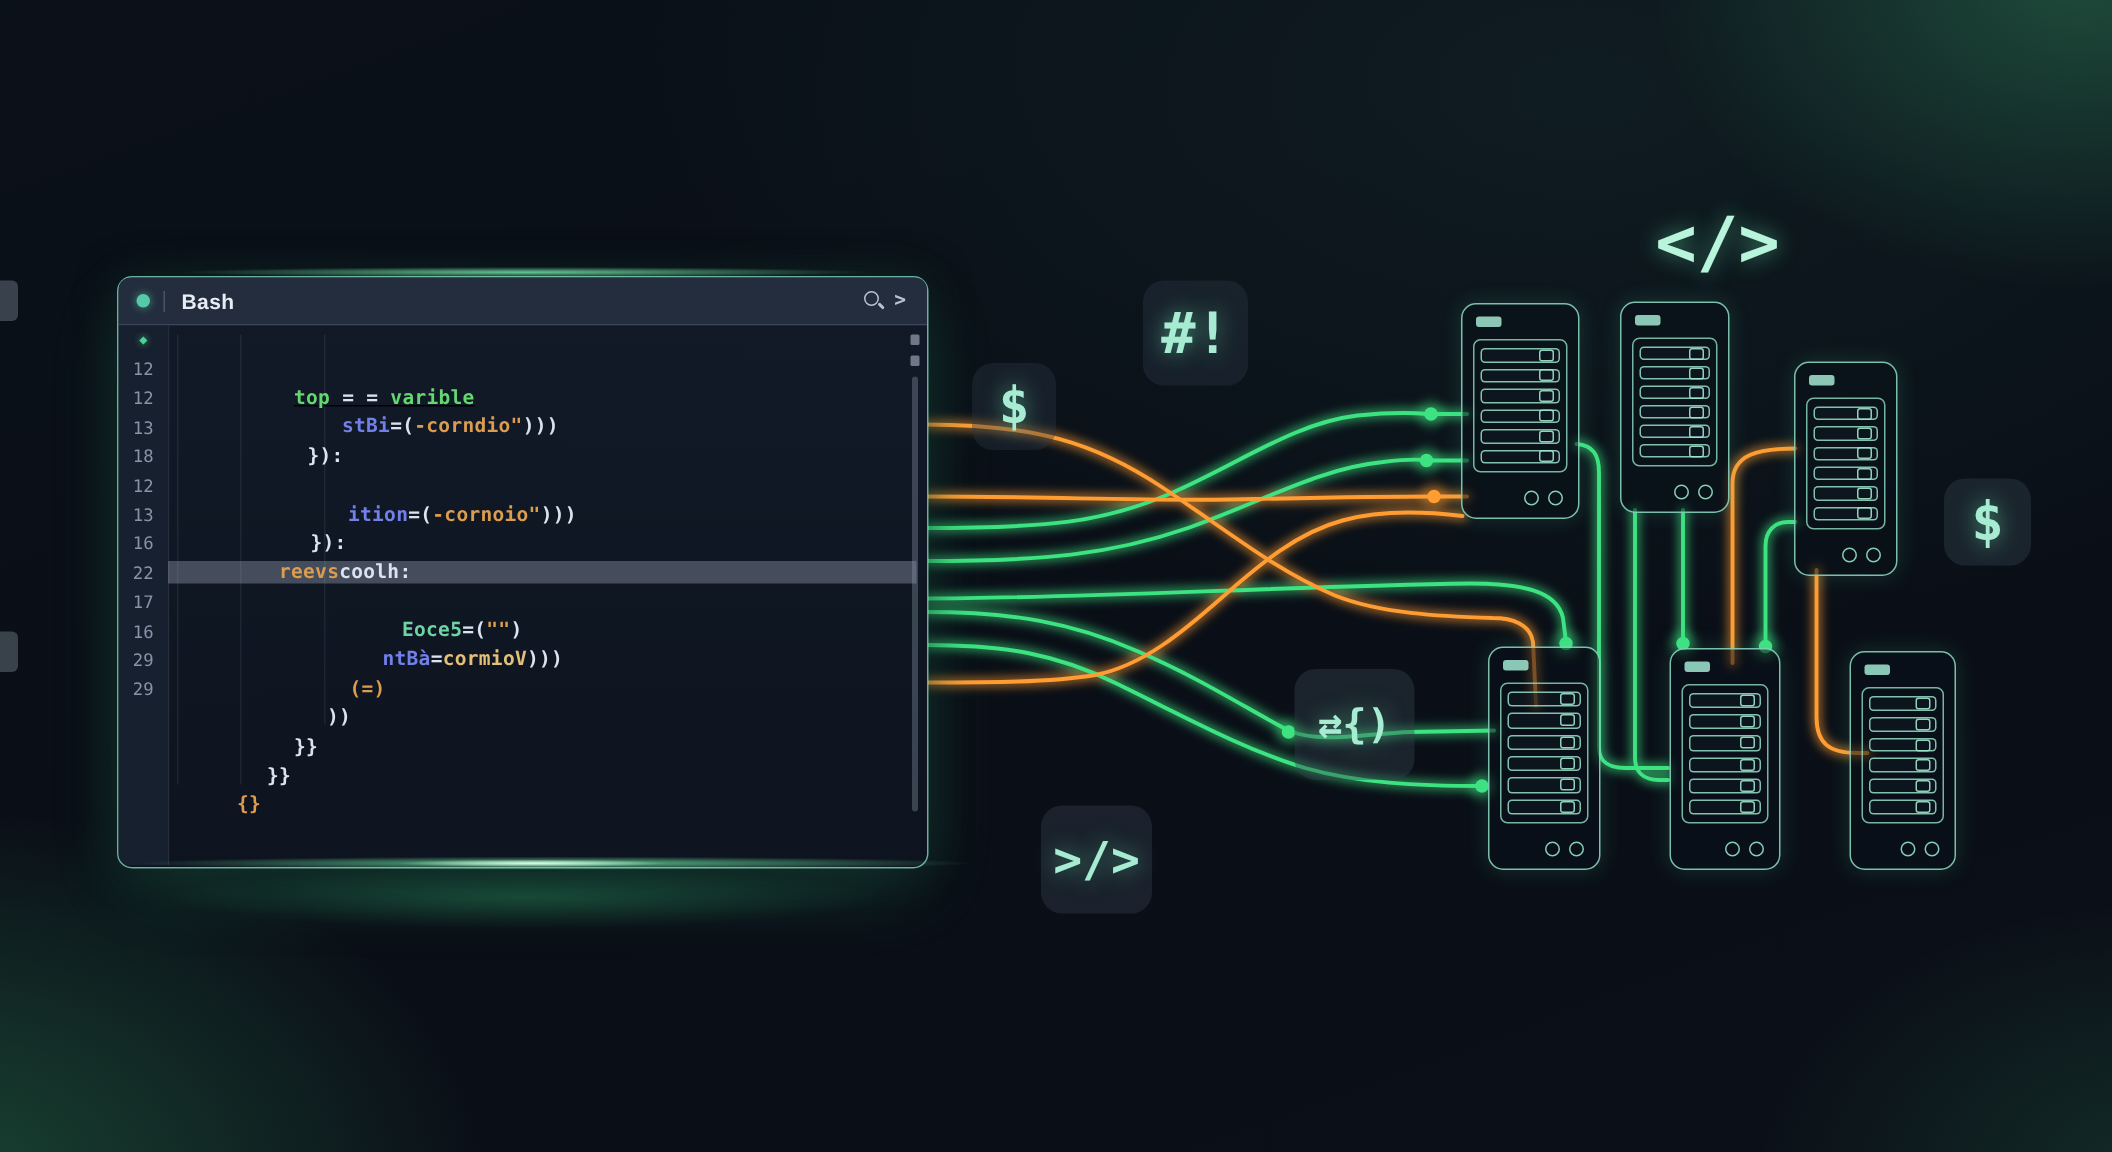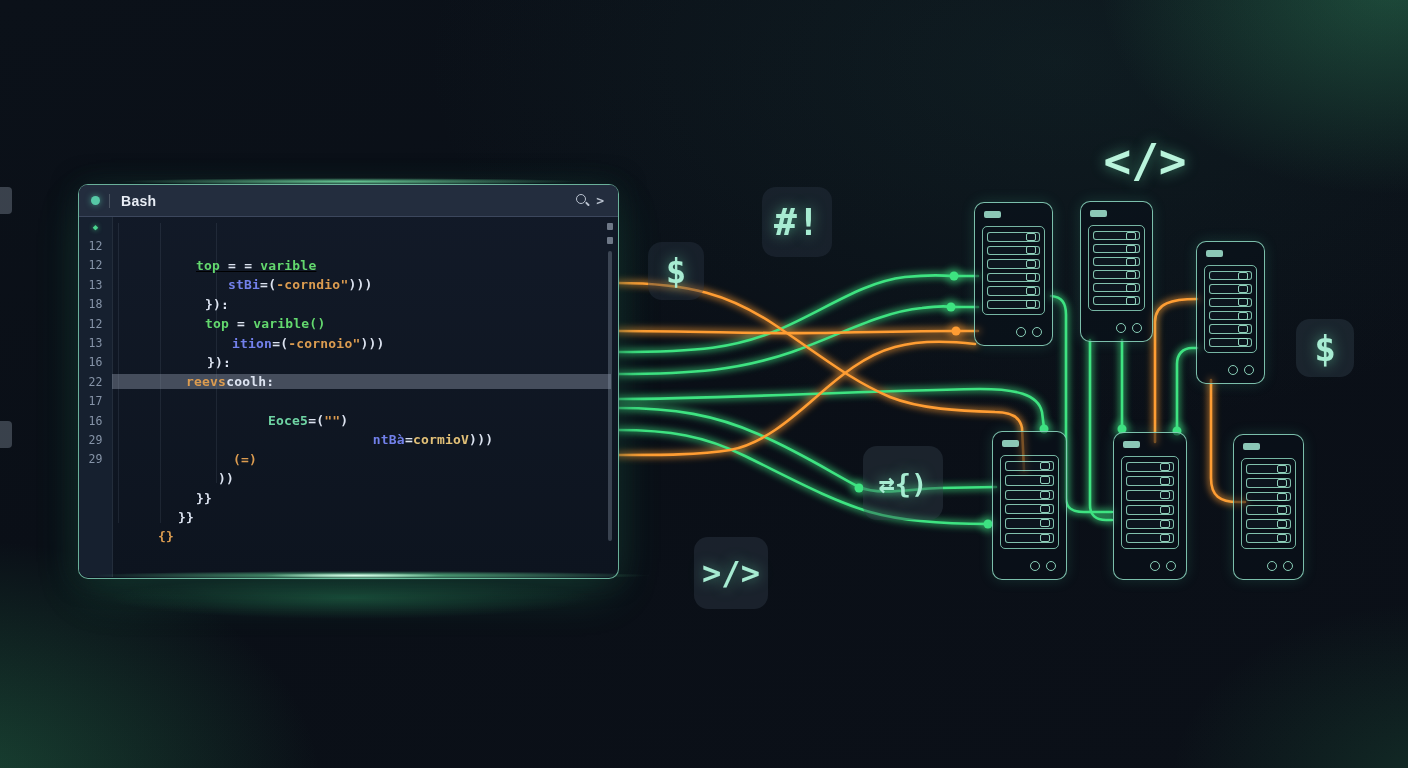--- a/index.html
+++ b/index.html
@@ -361,21 +361,20 @@
       <div class="row">
         <span class="ln">13</span>
         <span class="line" style="padding-left: 116px;"><span class="c-blue">stBi</span><span class="c-white">=(</span><span class="c-orange">-corndio"</span><span class="c-white">)))</span></span>
       </div>
       <div class="row">
         <span class="ln">18</span>
         <span class="line" style="padding-left: 93px;"><span class="c-white">}):</span></span>
       </div>
       <div class="row">
         <span class="ln">12</span>
-        <span class="line" style="padding-left: 93px;"><span class="c-green">top</span><span class="c-white"> = </span><span class="c-green">varible()</span></span>
       </div>
       <div class="row">
         <span class="ln">13</span>
         <span class="line" style="padding-left: 120px;"><span class="c-blue">ition</span><span class="c-white">=(</span><span class="c-orange">-cornoio"</span><span class="c-white">)))</span></span>
       </div>
       <div class="row">
         <span class="ln">16</span>
         <span class="line" style="padding-left: 95px;"><span class="c-white">}):</span></span>
       </div>
       <div class="row hl-grey">
@@ -384,21 +383,21 @@
       </div>
       <div class="row">
         <span class="ln">17</span>
       </div>
       <div class="row">
         <span class="ln">16</span>
         <span class="line" style="padding-left: 156px;"><span class="c-teal">Eoce5</span><span class="c-white">=(</span><span class="c-orange">""</span><span class="c-white">)</span></span>
       </div>
       <div class="row">
         <span class="ln">29</span>
-        <span class="line" style="padding-left: 143px; text-align: center;"><span class="c-blue">ntBà</span><span class="c-white">=</span><span class="c-yellow">cormioV</span><span class="c-white">)))</span></span>
+        <span class="line" style="padding-left: 143px;"><span class="c-blue">ntBà</span><span class="c-white">=</span><span class="c-yellow">cormioV</span><span class="c-white">)))</span></span>
       </div>
       <div class="row">
         <span class="ln">29</span>
         <span class="line" style="padding-left: 121px;"><span class="c-orange">(=)</span></span>
       </div>
       <div class="row">
         <span class="ln"></span>
         <span class="line" style="padding-left: 106px;"><span class="c-white">))</span></span>
       </div>
       <div class="row">

